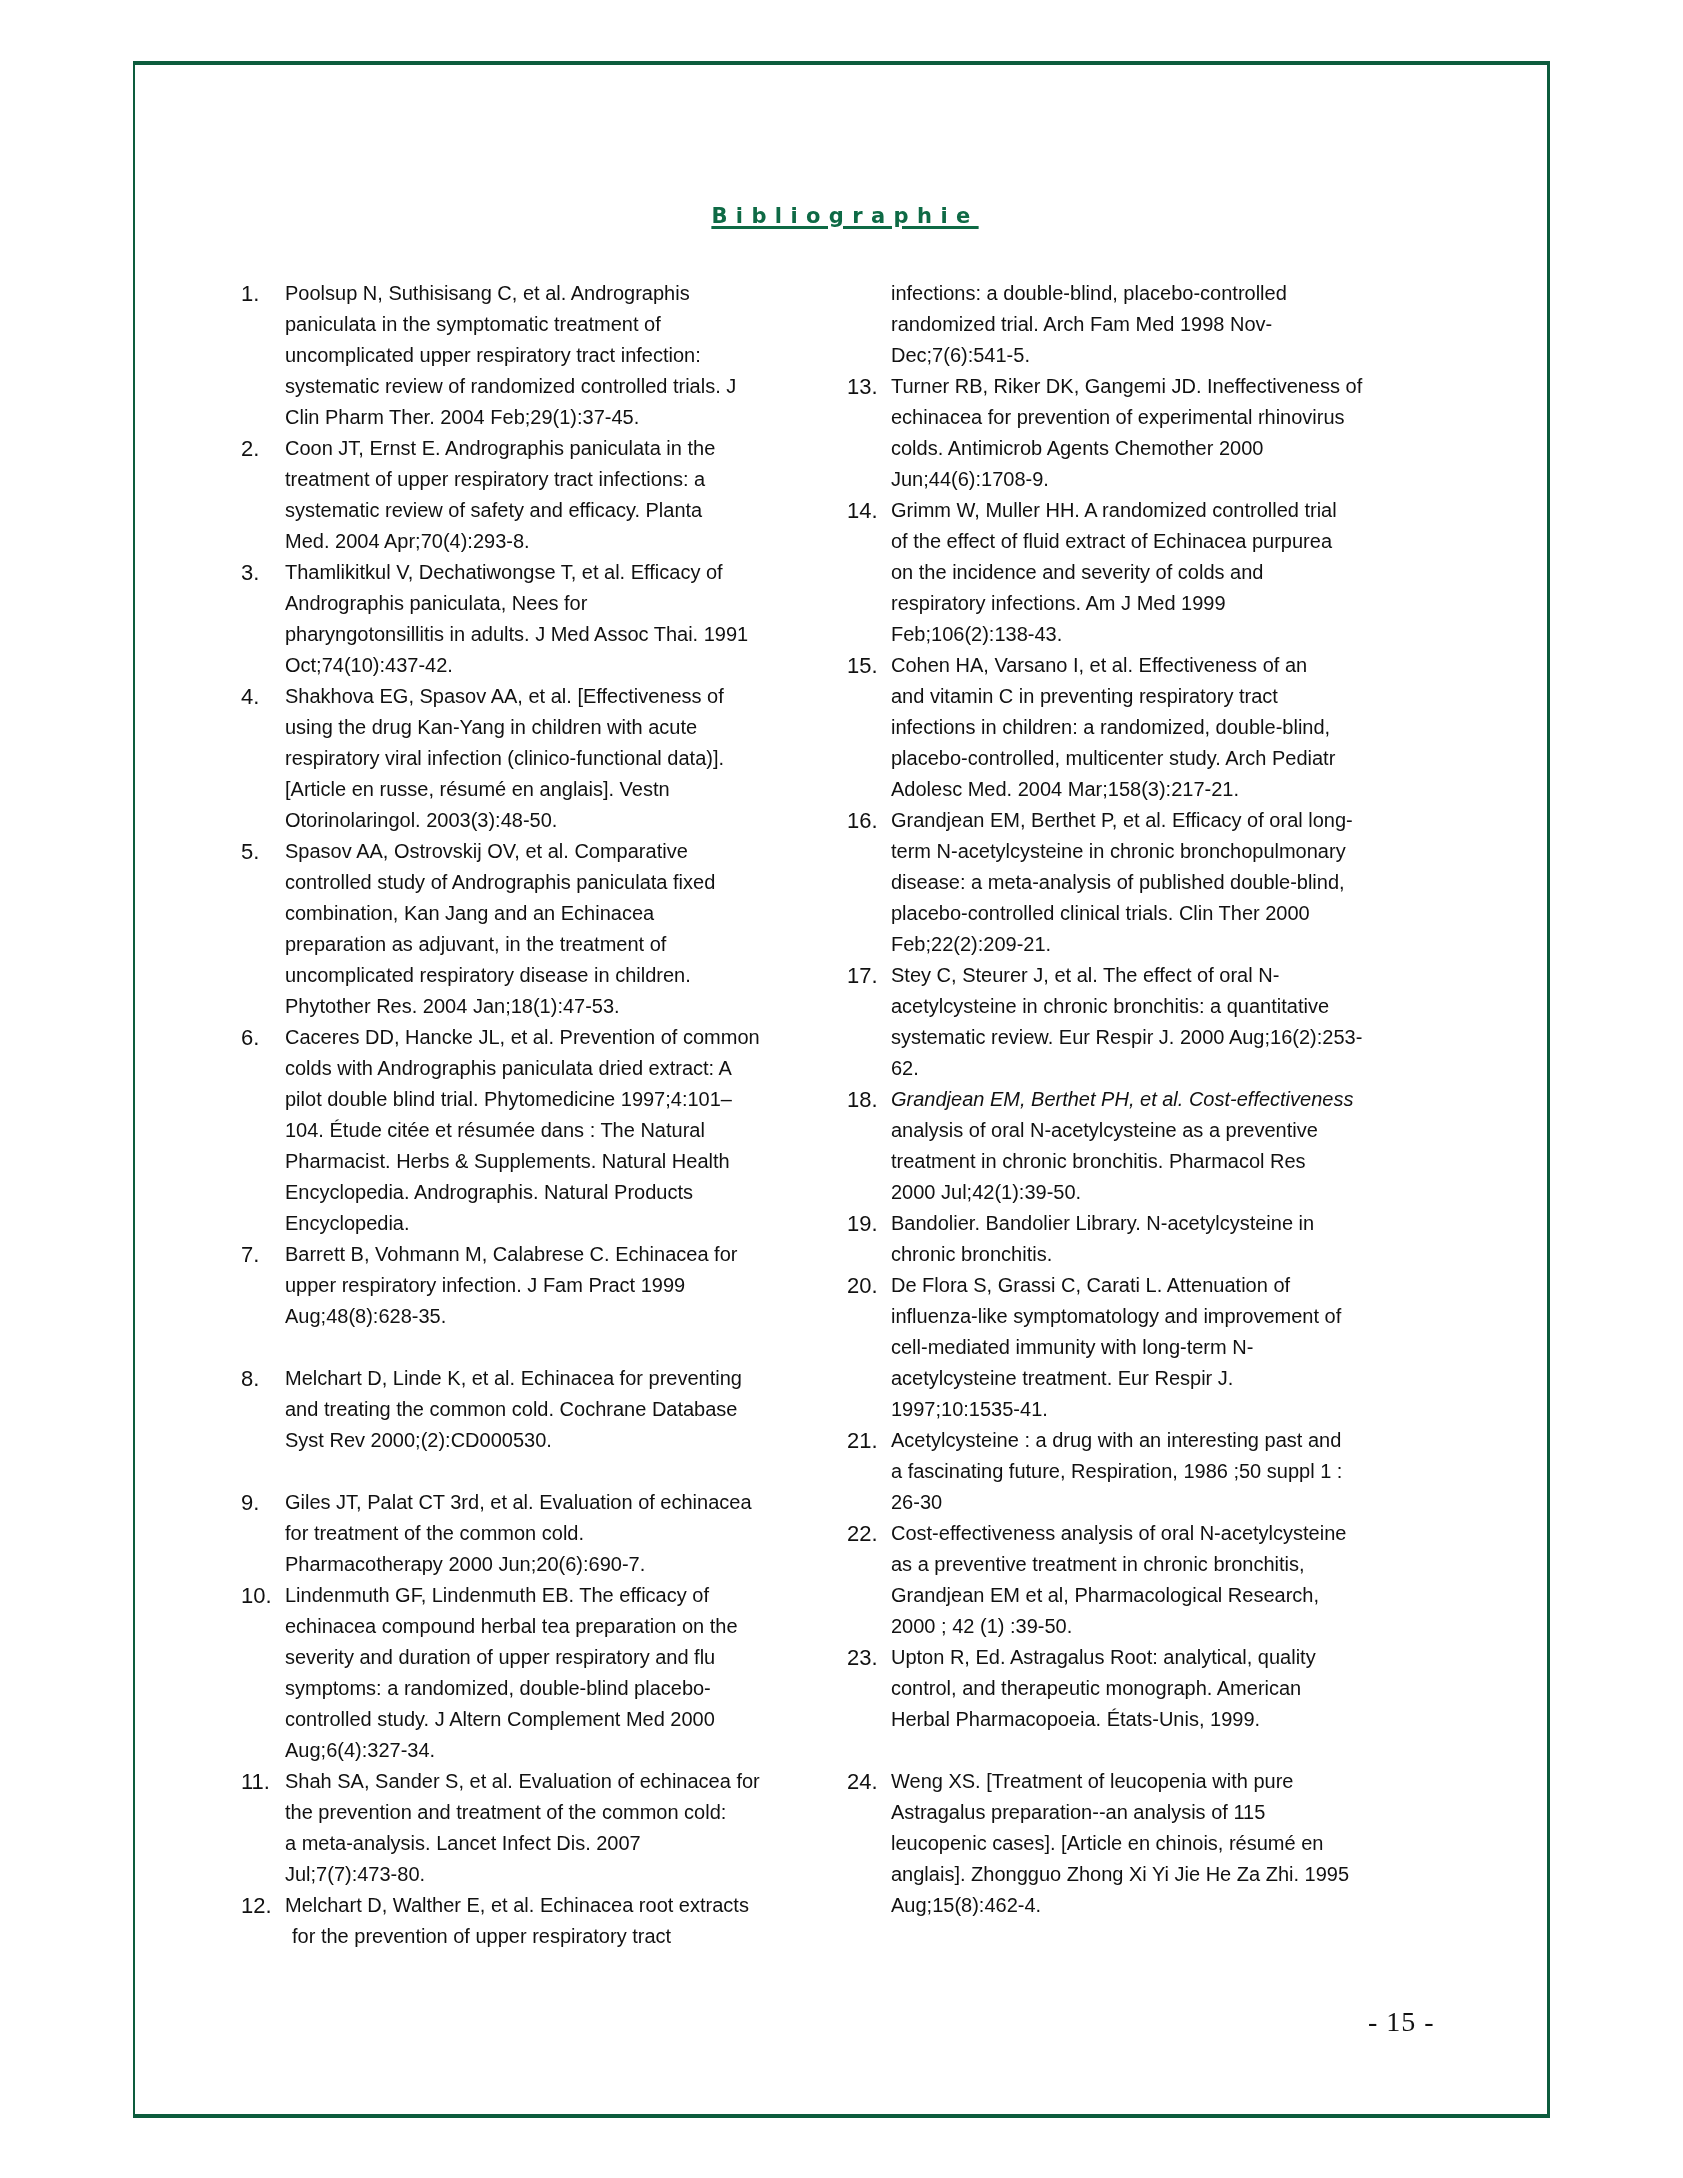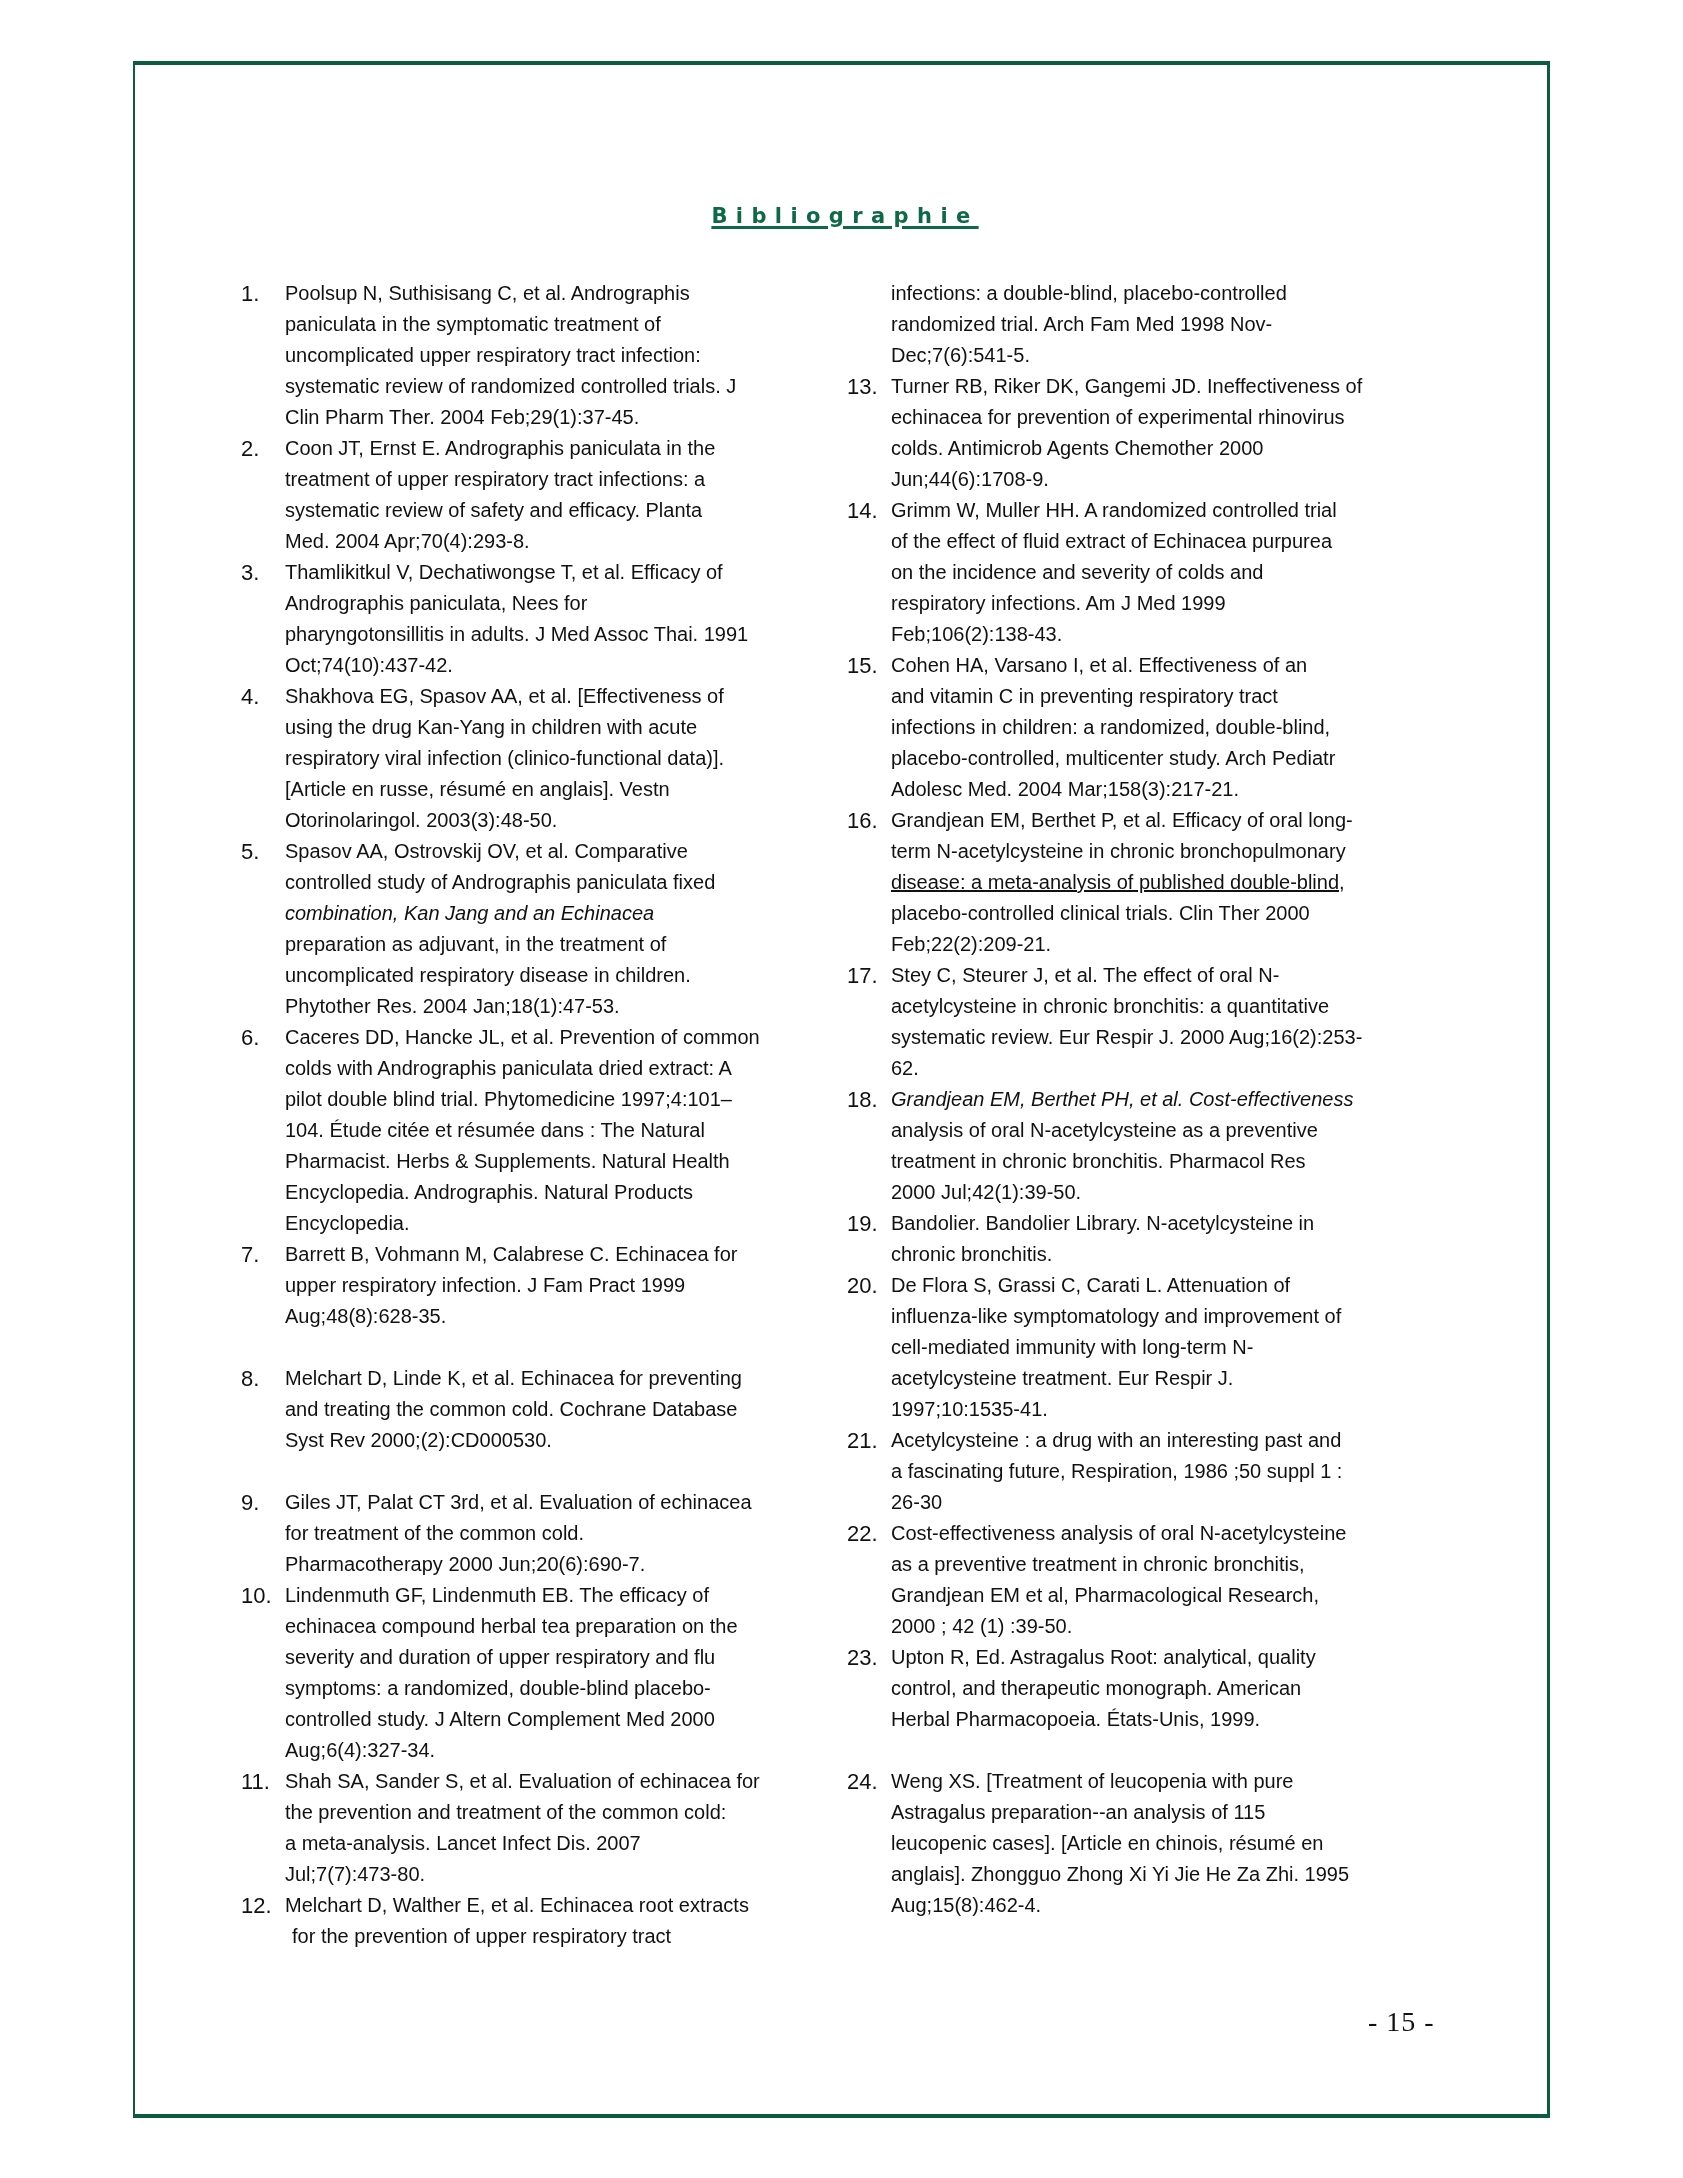--- a/index.html
+++ b/index.html
@@ -73,21 +73,21 @@
         <div class="line" style="white-space: nowrap; text-align-last: left; word-spacing: 0px;">respiratory viral infection (clinico-functional data)].</div>
         <div class="line" style="white-space: nowrap; text-align-last: left; word-spacing: 0px;">[Article en russe, résumé en anglais]. Vestn</div>
         <div class="line last">Otorinolaringol. 2003(3):48-50.</div>
       </div>
     </div>
     <div class="ref">
       <span class="num">5.</span>
       <div class="lines">
         <div class="line" style="white-space: nowrap; text-align-last: left; word-spacing: 0px;">Spasov AA, Ostrovskij OV, et al. Comparative</div>
         <div class="line" style="white-space: nowrap; text-align-last: left; word-spacing: 0px;">controlled study of Andrographis paniculata fixed</div>
-        <div class="line" style="white-space: nowrap; text-align-last: left; word-spacing: 0px; font-style: italic;">combination, Kan Jang and an Echinacea</div>
+        <div class="line" style="white-space: nowrap; text-align-last: left; word-spacing: 0px;">combination, Kan Jang and an Echinacea</div>
         <div class="line" style="white-space: nowrap; text-align-last: left; word-spacing: 0px;">preparation as adjuvant, in the treatment of</div>
         <div class="line" style="white-space: nowrap; text-align-last: left; word-spacing: 0px;">uncomplicated respiratory disease in children.</div>
         <div class="line last">Phytother Res. 2004 Jan;18(1):47-53.</div>
       </div>
     </div>
     <div class="ref">
       <span class="num">6.</span>
       <div class="lines">
         <div class="line" style="white-space: nowrap; text-align-last: left; word-spacing: 0px;">Caceres DD, Hancke JL, et al. Prevention of common</div>
         <div class="line" style="white-space: nowrap; text-align-last: left; word-spacing: 0px;">colds with Andrographis paniculata dried extract: A</div>
@@ -188,21 +188,21 @@
         <div class="line" style="white-space: nowrap; text-align-last: left; word-spacing: 0px;">infections in children: a randomized, double-blind,</div>
         <div class="line" style="white-space: nowrap; text-align-last: left; word-spacing: 0px;">placebo-controlled, multicenter study. Arch Pediatr</div>
         <div class="line last">Adolesc Med. 2004 Mar;158(3):217-21.</div>
       </div>
     </div>
     <div class="ref">
       <span class="num">16.</span>
       <div class="lines">
         <div class="line" style="white-space: nowrap; text-align-last: left; word-spacing: 0px;">Grandjean EM, Berthet P, et al. Efficacy of oral long-</div>
         <div class="line" style="white-space: nowrap; text-align-last: left; word-spacing: 0px;">term N-acetylcysteine in chronic bronchopulmonary</div>
-        <div class="line" style="white-space: nowrap; text-align-last: left; word-spacing: 0px; text-decoration: underline;">disease: a meta-analysis of published double-blind,</div>
+        <div class="line" style="white-space: nowrap; text-align-last: left; word-spacing: 0px;">disease: a meta-analysis of published double-blind,</div>
         <div class="line" style="white-space: nowrap; text-align-last: left; word-spacing: 0px;">placebo-controlled clinical trials. Clin Ther 2000</div>
         <div class="line last">Feb;22(2):209-21.</div>
       </div>
     </div>
     <div class="ref">
       <span class="num">17.</span>
       <div class="lines">
         <div class="line" style="white-space: nowrap; text-align-last: left; word-spacing: 0px;">Stey C, Steurer J, et al. The effect of oral N-</div>
         <div class="line" style="white-space: nowrap; text-align-last: left; word-spacing: 0px;">acetylcysteine in chronic bronchitis: a quantitative</div>
         <div class="line" style="white-space: nowrap; text-align-last: left; word-spacing: 0px;">systematic review. Eur Respir J. 2000 Aug;16(2):253-</div>

